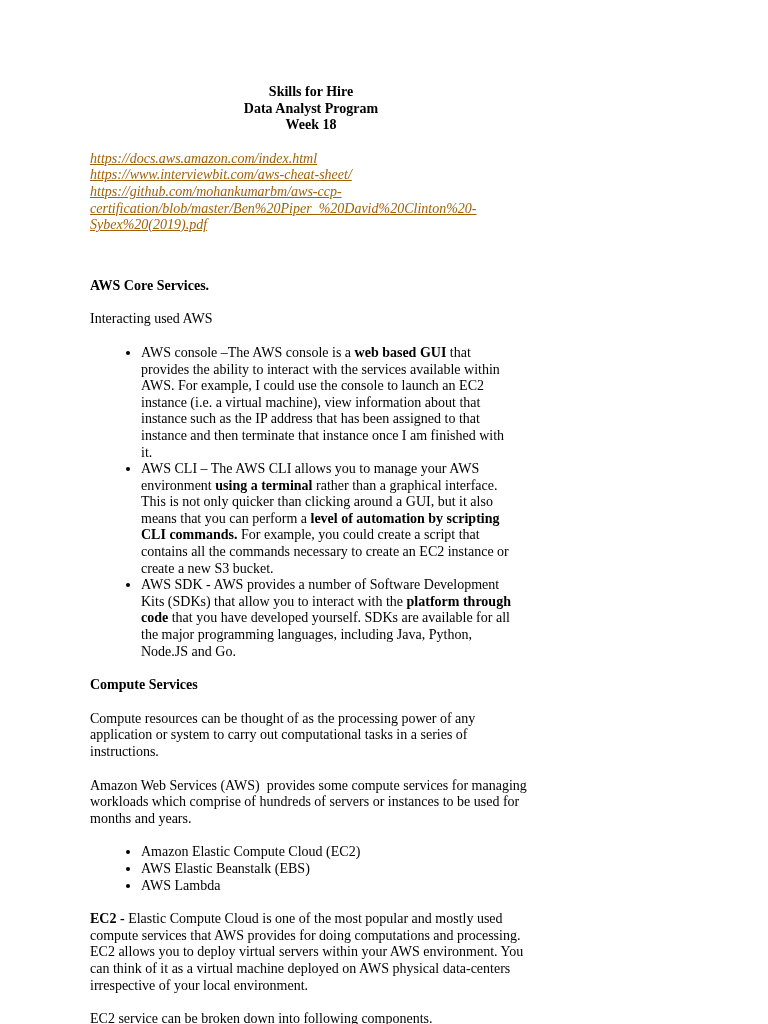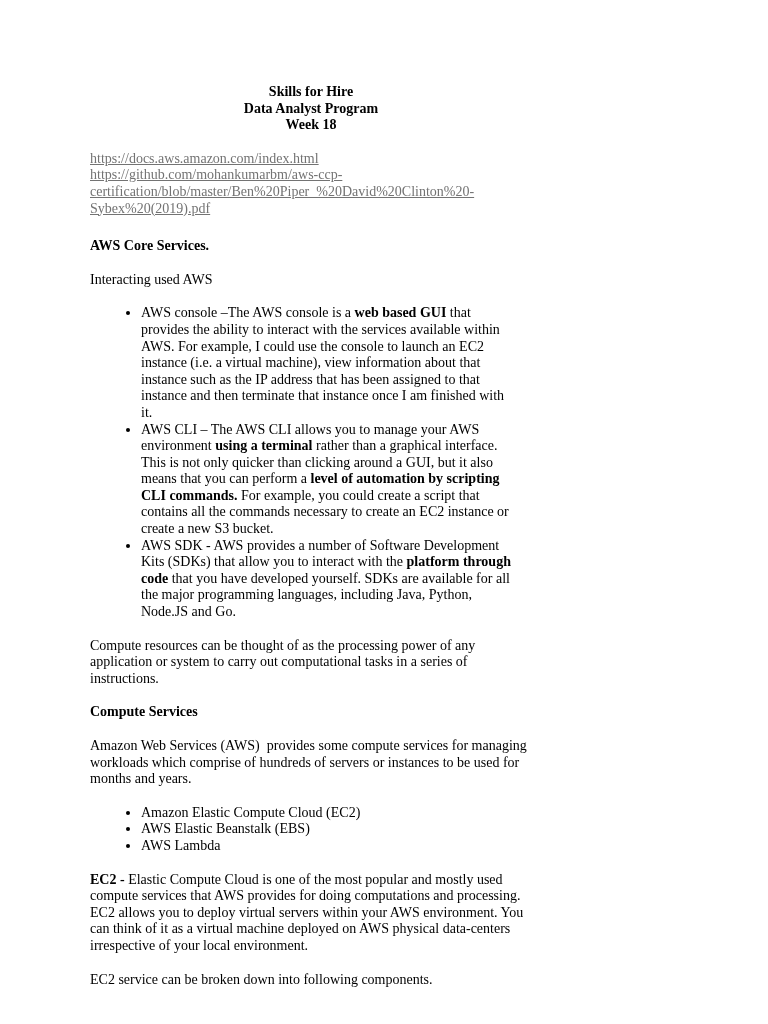--- a/index.html
+++ b/index.html
@@ -21,27 +21,28 @@
     background: #ffffff;
   }
   .doc-title {
     text-align: center;
     font-weight: bold;
   }
   .doc-title span { display: block; }
   .refs { margin-top: 17px; }
   .ref-link {
     display: block;
-    color: #737373;
+    color: #a16207;
     text-decoration: underline;
     cursor: pointer;
+    font-style: italic;
   }
   .ref-link .link-line { display: block; }
   #sections .block { margin-top: 17px; }
-  #sections > :first-child { margin-top: 21px; }
+  #sections > :first-child { margin-top: 44px; }
   .heading { font-weight: bold; }
   p { margin: 0; }
   ul {
     margin: 16px;
     padding-left: 35px;
   }
   ul.disc   { list-style-type: disc; }
   ul.circle { list-style-type: circle; }
   li { padding-left: 0px; }
 </style>
@@ -55,37 +56,40 @@
     <span>Data Analyst Program</span>
     <span>Week 18</span>
   </div>
 
   <div class="refs">
     <div>
         <a class="ref-link" href="#">
           <span class="link-line">https://docs.aws.amazon.com/index.html</span>
         </a>
         <a class="ref-link" href="#">
+          <span class="link-line">https://www.interviewbit.com/aws-cheat-sheet/</span>
+        </a>
+        <a class="ref-link" href="#">
           <span class="link-line">https://github.com/mohankumarbm/aws-ccp-</span>
           <span class="link-line">certification/blob/master/Ben%20Piper_%20David%20Clinton%20-</span>
           <span class="link-line">Sybex%20(2019).pdf</span>
         </a>
       </div>
   </div>
 
   <div id="sections">
       <p class="block heading">AWS Core Services.</p>
       <p class="block para"><span>Interacting used AWS</span></p>
       <ul class="block list disc">
         <li><span>AWS console –The AWS console is a </span><b>web based GUI</b><span> that provides the ability to interact with the services available within AWS. For example, I could use the console to launch an EC2 instance (i.e. a virtual machine), view information about that instance such as the IP address that has been assigned to that instance and then terminate that instance once I am finished with it.</span></li>
         <li><span>AWS CLI – The AWS CLI allows you to manage your AWS environment </span><b>using a terminal</b><span> rather than a graphical interface. This is not only quicker than clicking around a GUI, but it also means that you can perform a </span><b>level of automation by scripting CLI commands.</b><span> For example, you could create a script that contains all the commands necessary to create an EC2 instance or create a new S3 bucket.</span></li>
         <li><span>AWS SDK - AWS provides a number of Software Development Kits (SDKs) that allow you to interact with the </span><b>platform through code</b><span> that you have developed yourself. SDKs are available for all the major programming languages, including Java, Python, Node.JS and Go.</span></li>
       </ul>
+      <p class="block heading">Compute Services</p>
       <p class="block para"><span>Compute resources can be thought of as the processing power of any application or system to carry out computational tasks in a series of instructions.</span></p>
-      <p class="block heading">Compute Services</p>
       <p class="block para"><span>Amazon Web Services (AWS)&nbsp; provides some compute services for managing workloads which comprise of hundreds of servers or instances to be used for months and years.</span></p>
       <ul class="block list disc">
         <li><span>Amazon Elastic Compute Cloud (EC2)</span></li>
         <li><span>AWS Elastic Beanstalk (EBS)</span></li>
         <li><span>AWS Lambda</span></li>
       </ul>
       <p class="block para"><b>EC2 - </b><span>Elastic Compute Cloud is one of the most popular and mostly used compute services that AWS provides for doing computations and processing. EC2 allows you to deploy virtual servers within your AWS environment. You can think of it as a virtual machine deployed on AWS physical data-centers irrespective of your local environment.</span></p>
       <p class="block para"><span>EC2 service can be broken down into following components.</span></p>
     </div>
 

